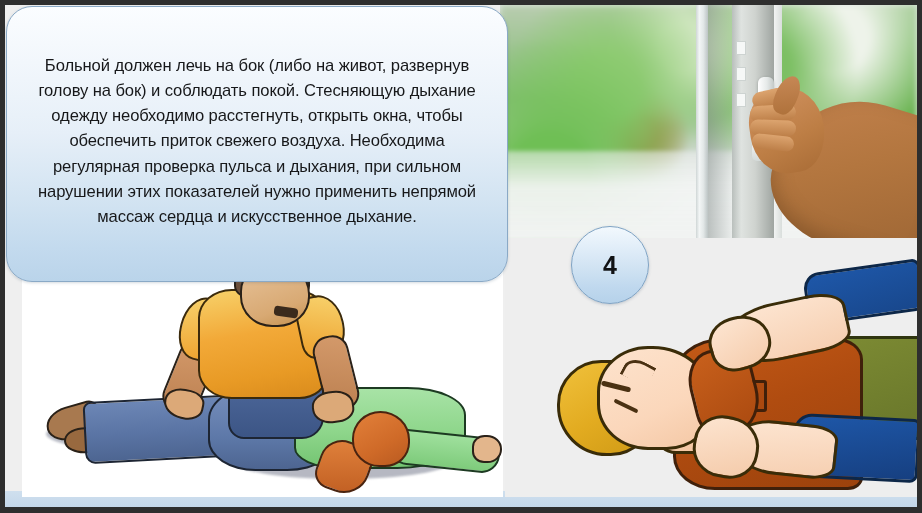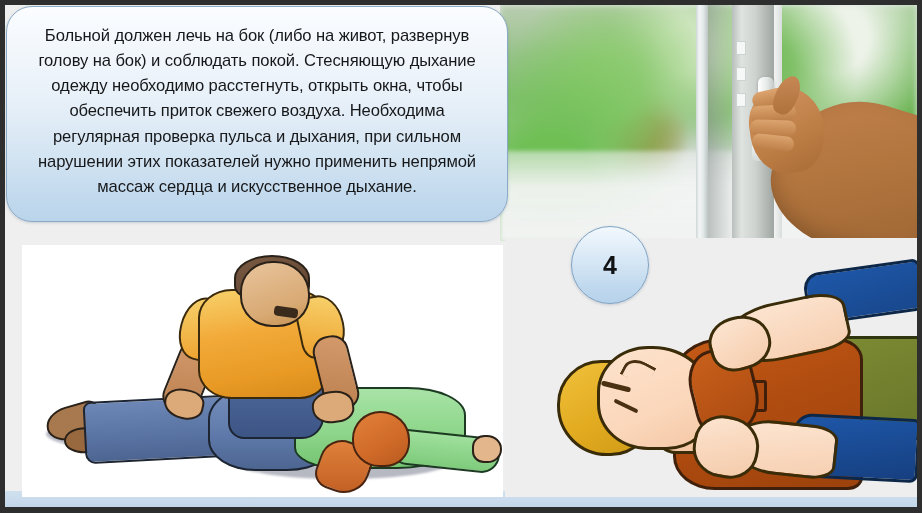--- a/index.html
+++ b/index.html
@@ -137,21 +137,21 @@
     width: 22px; height: 40px;
     background: linear-gradient(150deg,#c98a58,#ad7039);
     border-radius: 50% 50% 40% 40%;
     transform: rotate(24deg);
   }
 
   
   .callout {
     position: absolute;
     left: 6px; top: 6px;
-    width: 502px; height: 216px;
+    width: 502px; height: 276px;
     border-radius: 26px;
     border: 1px solid #8aa9c6;
     background: linear-gradient(180deg,
                 #fbfdff 0%,
                 #f2f7fc 20%,
                 #e6eff8 46%,
                 #d3e4f2 70%,
                 #c3daee 88%,
                 #bad4ea 100%);
     box-shadow: 0 1px 3px rgba(60,85,110,.22);

